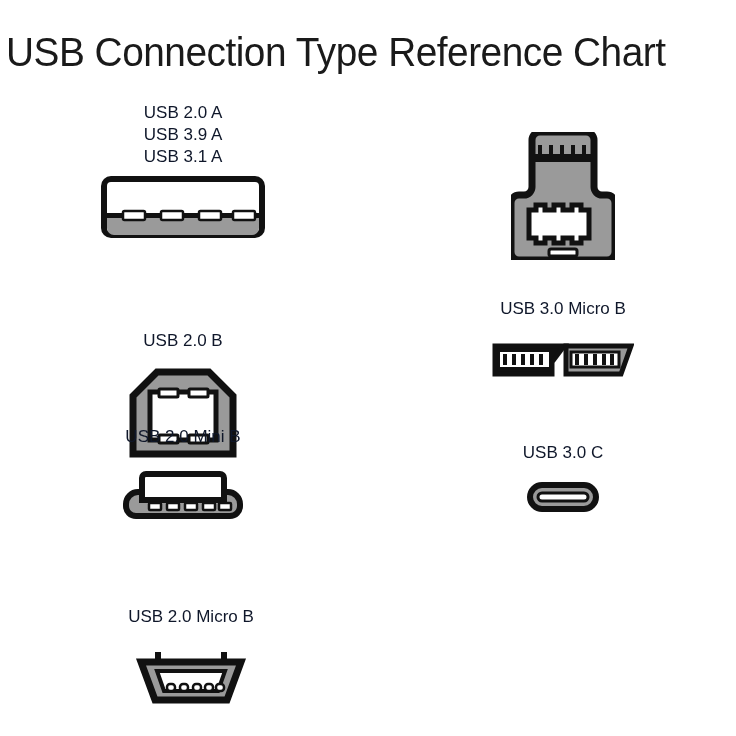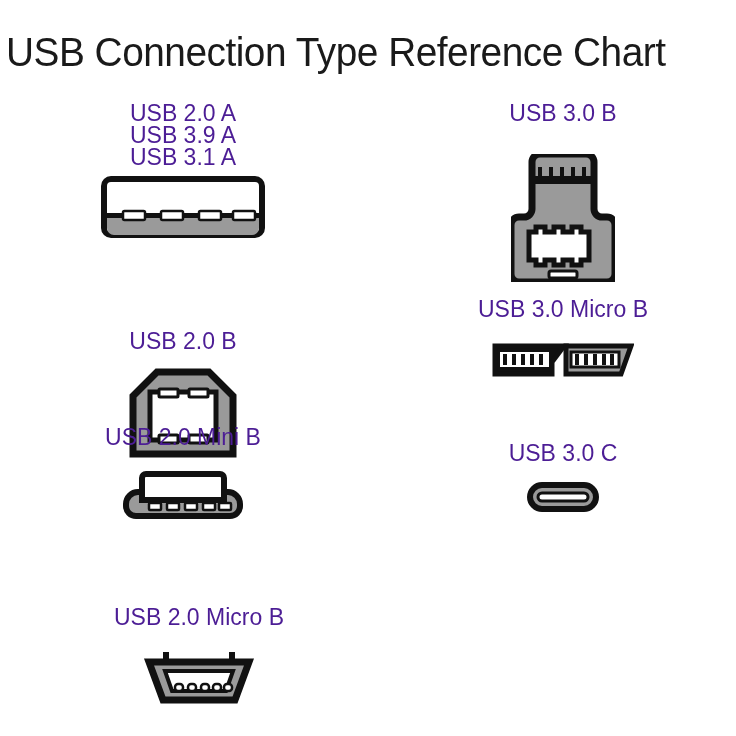--- a/index.html
+++ b/index.html
@@ -27,22 +27,22 @@
   .grid{
     position:absolute;
     left:0; top:86px;
     width:736px;
   }
 
   .cell{ position:absolute; }
 
   .labels{
     text-align:center;
-    color:#4c1d95;
-    font-size:23px;
+    color:#0f172a;
+    font-size:17px;
     line-height:22px;
     white-space:nowrap;
   }
   .labels div{ display:block; }
 
   .art{
     display:flex;
     justify-content:center;
     align-items:flex-start;
   }
@@ -72,23 +72,20 @@
 
         <rect x="22" y="35" width="22" height="9" rx="1.5" fill="#ffffff" stroke="#111111" stroke-width="2.5"></rect>
         <rect x="60" y="35" width="22" height="9" rx="1.5" fill="#ffffff" stroke="#111111" stroke-width="2.5"></rect>
         <rect x="98" y="35" width="22" height="9" rx="1.5" fill="#ffffff" stroke="#111111" stroke-width="2.5"></rect>
         <rect x="132" y="35" width="22" height="9" rx="1.5" fill="#ffffff" stroke="#111111" stroke-width="2.5"></rect>
       </svg>
     </div>
   </div>
 
   <div class="cell" style="left:458px; top:16px; width:210px;">
-    <div class="labels">
-      <div>USB 3.0 B</div>
-    </div>
     <div class="art" style="margin-top:30px;">
       <svg width="104" height="128" viewBox="0 0 104 128">
 
         <path d="M21 8 a8 8 0 0 1 8 -8 H75 a8 8 0 0 1 8 8 V55
                  a8 8 0 0 0 8 8 H96 a8 8 0 0 1 8 8 V120
                  a8 8 0 0 1 -8 8 H8 a8 8 0 0 1 -8 -8 V71
                  a8 8 0 0 1 8 -8 H13 a8 8 0 0 0 8 -8 Z" fill="#9a9a9a" stroke="#111111" stroke-width="7"></path>
 
         <rect x="24" y="22" width="56" height="8" fill="#111111"></rect>
         <rect x="27" y="13" width="4" height="11" fill="#111111"></rect>
@@ -176,21 +173,21 @@
       <div>USB 3.0 C</div>
     </div>
     <div class="art" style="margin-top:18px;">
       <svg width="72" height="30" viewBox="0 0 72 30">
         <rect x="3" y="3" width="66" height="24" rx="12" ry="12" fill="#9a9a9a" stroke="#111111" stroke-width="6"></rect>
         <rect x="11" y="11" width="50" height="8" rx="4" ry="4" fill="#ffffff" stroke="#111111" stroke-width="3"></rect>
       </svg>
     </div>
   </div>
 
-  <div class="cell" style="left:94px; top:520px; width:210px;">
+  <div class="cell" style="left:86px; top:520px; width:210px;">
     <div class="labels">
       <div>USB 2.0 Micro B</div>
     </div>
     <div class="art" style="margin-top:22px;">
       <svg width="112" height="54" viewBox="0 0 112 54">
 
         <rect x="20" y="2" width="6" height="12" fill="#111111"></rect>
         <rect x="86" y="2" width="6" height="12" fill="#111111"></rect>
 
         <path d="M6 12 H106 L92 50 H20 Z" fill="#9a9a9a" stroke="#111111" stroke-width="7"></path>

